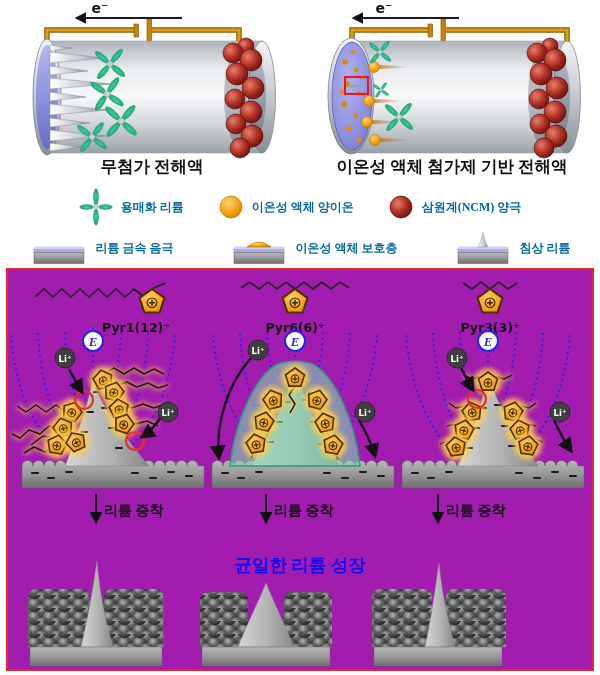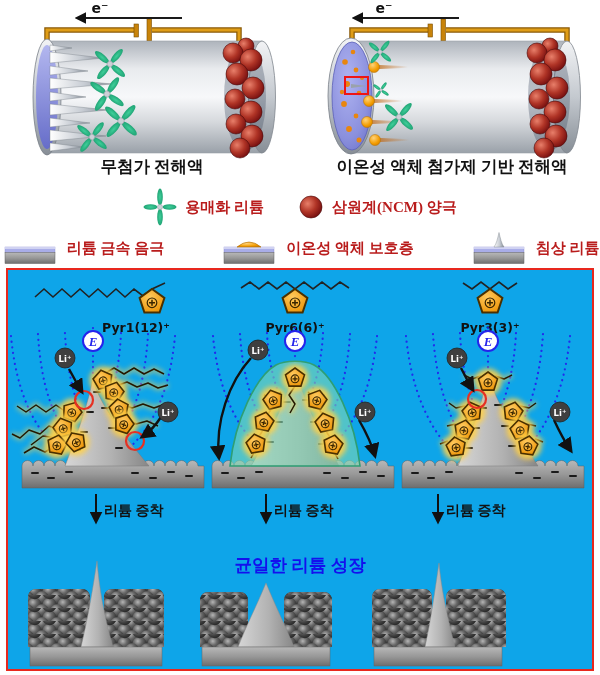--- a/index.html
+++ b/index.html
@@ -3,22 +3,22 @@
 <meta charset="utf-8">
 <style>
   html,body{margin:0;padding:0;background:#fff;}
   .stage{position:relative;width:600px;height:675px;background:#fff;font-family:"DejaVu Sans",sans-serif;overflow:hidden;}
   .stage svg{display:block;}
   .top-svg{position:absolute;left:0;top:0;}
   .legend-row{position:absolute;left:0;width:600px;display:flex;justify-content:center;align-items:center;}
   .legend-row1{top:185px;gap:34px;height:44px;}
   .legend-row2{top:229px;gap:56px;height:38px;}
   .legend-item{display:flex;align-items:center;gap:8px;}
-  .legend-label{font-family:"Liberation Serif",serif;font-weight:bold;font-size:15px;color:#b91c1c;white-space:nowrap;}
-  .mech-box{position:absolute;left:6px;top:268px;width:588px;height:403px;border:2.5px solid #e8281e;box-sizing:border-box;background:#0ea5e9;}
+  .legend-label{font-family:"Liberation Serif",serif;font-weight:bold;font-size:12px;color:#0369a1;white-space:nowrap;}
+  .mech-box{position:absolute;left:6px;top:268px;width:588px;height:403px;border:2.5px solid #e8281e;box-sizing:border-box;background:#a21caf;}
   text.kr{font-family:"Liberation Serif",serif;font-weight:bold;fill:#111;}
   text.lbl{font-family:"DejaVu Sans",sans-serif;font-weight:bold;fill:#111;}
   text.ef{font-family:"Liberation Serif",serif;font-weight:bold;font-style:italic;fill:#2424ec;}
   text.li{font-family:"DejaVu Sans",sans-serif;font-weight:bold;fill:#fff;}
   .fline{stroke:#2424ec;stroke-width:2.2;fill:none;stroke-dasharray:0.1 5.5;stroke-linecap:round;opacity:0.95;}
   .tail{stroke:#241800;stroke-width:1.5;fill:none;stroke-linejoin:round;}
   .halo{stroke:#ffd34f;stroke-width:5;fill:none;opacity:0.55;}
   .minus{stroke:#1a1a1a;stroke-width:2;stroke-linecap:round;}
   .karrow{stroke:#111;stroke-width:2.4;fill:none;}
   .redc{stroke:#e63022;stroke-width:2.2;fill:none;}
@@ -248,20 +248,26 @@
         <ellipse cx="17" cy="10" rx="2.8" ry="8.5" fill="url(#gxG)"></ellipse>
         <ellipse cx="17" cy="30" rx="2.8" ry="8.5" fill="url(#gxG)"></ellipse>
         <ellipse cx="7.5" cy="20" rx="7" ry="2.8" fill="url(#gxG)"></ellipse>
         <ellipse cx="26.5" cy="20" rx="7" ry="2.8" fill="url(#gxG)"></ellipse>
         <circle cx="17" cy="20" r="2.6" fill="#ccd0d6" stroke="#99a0a8" stroke-width="0.5"></circle>
       </svg>
       <span class="legend-label">용매화 리튬</span>
     </div>
     <div class="legend-item">
       <svg width="26" height="26" viewBox="0 0 26 26">
+        <circle cx="13" cy="13" r="11" fill="url(#ionG)" stroke="#b06f08" stroke-width="0.6"></circle>
+      </svg>
+      <span class="legend-label">이온성 액체 양이온</span>
+    </div>
+    <div class="legend-item">
+      <svg width="26" height="26" viewBox="0 0 26 26">
         <circle cx="13" cy="13" r="11" fill="url(#ncmG)" stroke="#4a0808" stroke-width="0.6"></circle>
       </svg>
       <span class="legend-label">삼원계(NCM) 양극</span>
     </div>
   </div>
 
   <div class="legend-row legend-row2">
     <div class="legend-item">
       <svg width="58" height="34" viewBox="0 0 58 34">
         <rect x="4" y="16" width="50" height="5.5" fill="#a9ade8" stroke="#8387cc" stroke-width="0.4"></rect>

